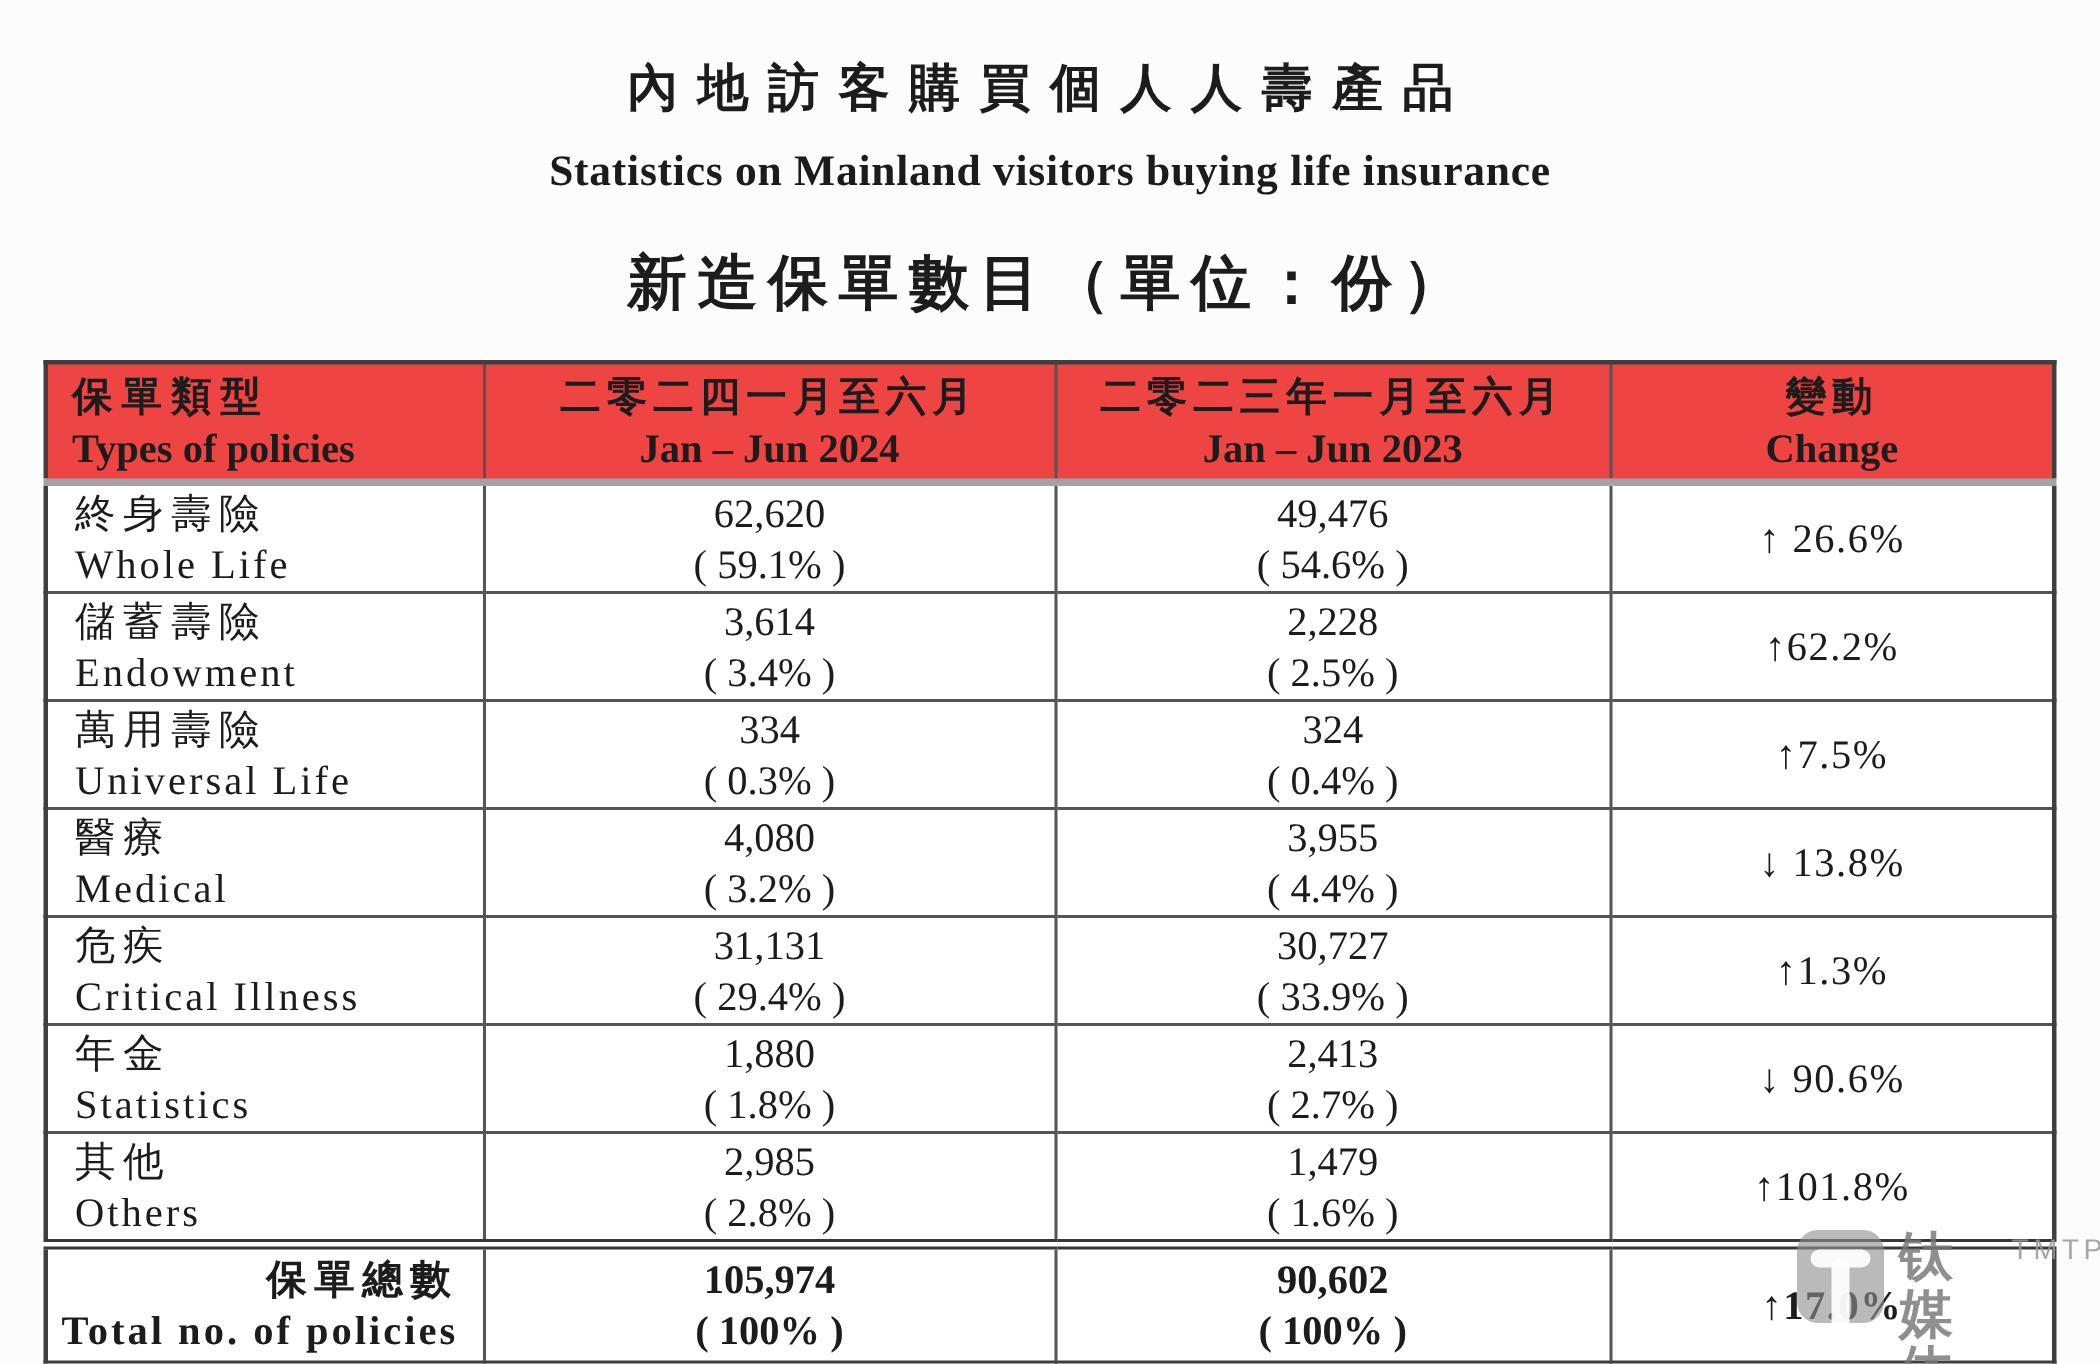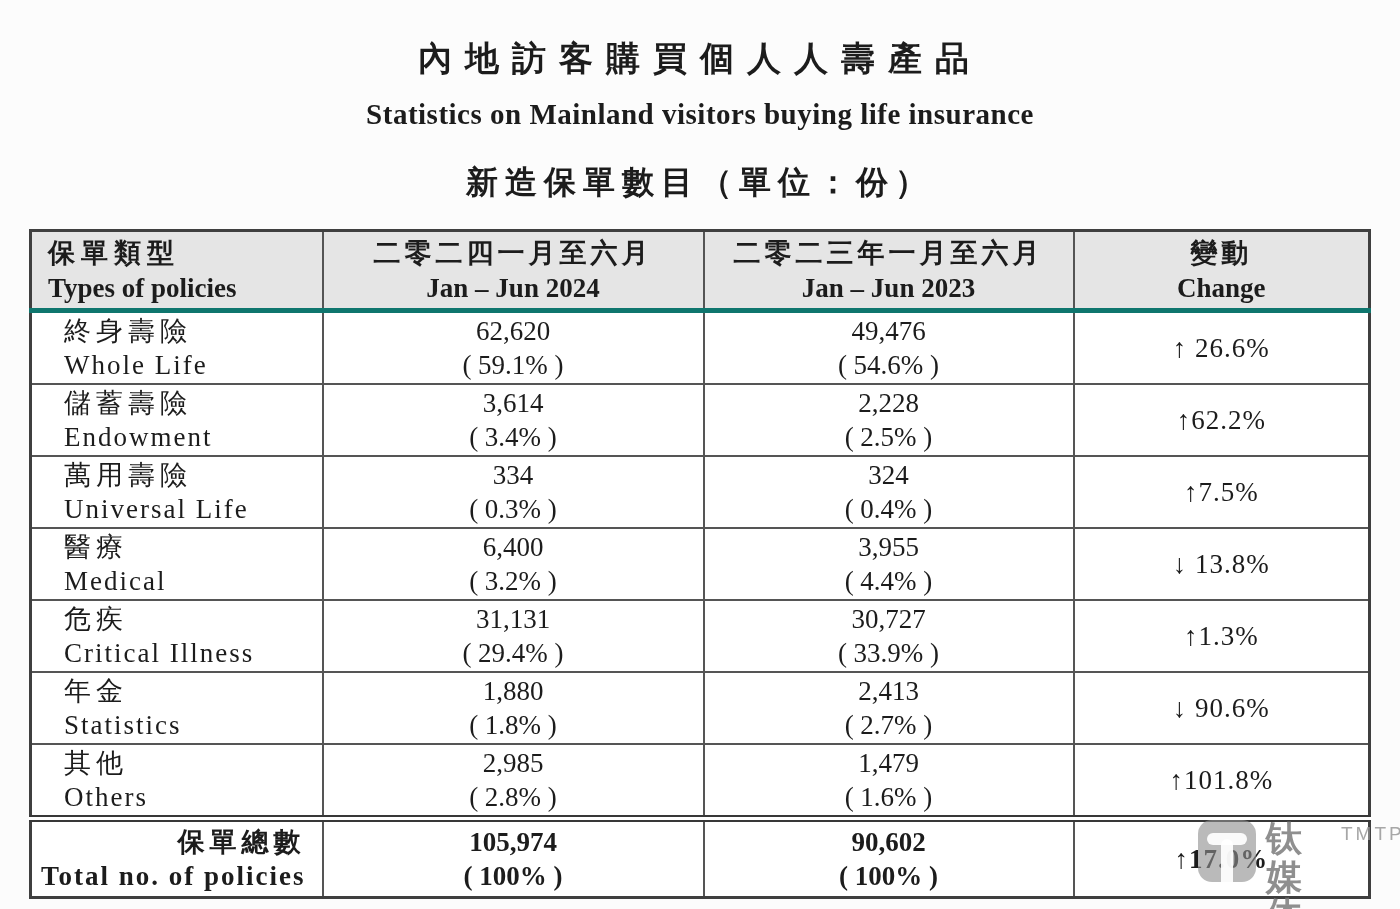--- a/index.html
+++ b/index.html
@@ -7,47 +7,47 @@
     width:1400px; height:909px;
     background:#fcfcfc;
     font-family:"Liberation Serif","DejaVu Serif",serif;
     color:#1c1c1c;
     position:relative;
     overflow:hidden;
   }
   .titles { text-align:center; padding-top:36px; }
   .t-zh { font-size:34px; font-weight:bold; letter-spacing:13px; margin:0 0 12px; }
   .t-en { font-size:29px; font-weight:bold; letter-spacing:0.5px; margin:16px 0 30px; }
-  .s-zh { font-size:32px; font-weight:bold; letter-spacing:7px; margin:0 0 12px; }
+  .s-zh { font-size:40px; font-weight:bold; letter-spacing:7px; margin:0 0 12px; }
   .s-en { font-size:28px; font-weight:bold; margin:0; }
 
   table.stats {
     border-collapse:collapse;
     width:1342px;
     margin:24px auto 0;
     background:#ffffff;
     border:3px solid #3f3f3f;
     table-layout:fixed;
   }
   th, td { border:2px solid #555555; padding:0; vertical-align:middle; }
   thead th {
-    background:#e5e5e5;
-    border-bottom:5px solid #0f766e;
+    background:#ef4444;
+    border-bottom:5px solid #a3a3a3;
     height:76px;
     font-size:27px;
     font-weight:bold;
     text-align:center;
   }
   thead th .zh-line { display:block; letter-spacing:4px; line-height:36px; }
   thead th .en-line { display:block; line-height:34px; }
   th.th-left { text-align:left; padding-left:16px; }
   th.th-left .zh-line { letter-spacing:6px; }
 
   tbody td { height:70px; font-size:27px; text-align:center; line-height:34px; }
-  td.c1 { text-align:left; padding-left:32px; }
+  td.c1 { text-align:left; padding-left:18px; }
   td.c1 .zh-line { display:block; letter-spacing:5px; }
   td.c1 .en-line { display:block; letter-spacing:2px; }
   .val-line { display:block; }
   .pct-line { display:block; }
   .chg { letter-spacing:1px; }
 
   tr.total td { border-top:7px double #383838; font-weight:bold; height:74px; }
   tr.total td.c1 { text-align:right; padding-right:16px; padding-left:0; }
 
   .watermark {
@@ -165,21 +165,21 @@
         <span class="pct-line">( 0.4% )</span>
       </td>
       <td class="chg">↑7.5%</td>
     </tr>
     <tr>
       <td class="c1">
         <span class="zh-line">醫療</span>
         <span class="en-line">Medical</span>
       </td>
       <td>
-        <span class="val-line">6,400</span>
+        <span class="val-line">4,080</span>
         <span class="pct-line">( 3.2% )</span>
       </td>
       <td>
         <span class="val-line">3,955</span>
         <span class="pct-line">( 4.4% )</span>
       </td>
       <td class="chg">↓ 13.8%</td>
     </tr>
     <tr>
       <td class="c1">

